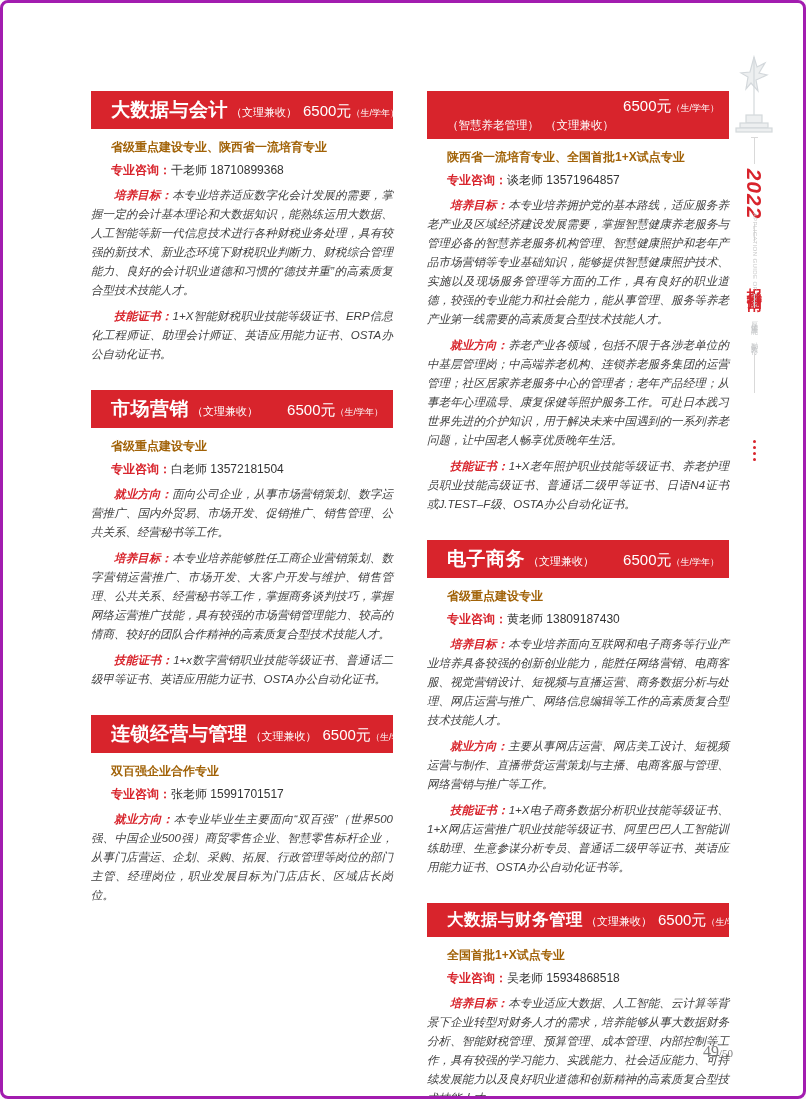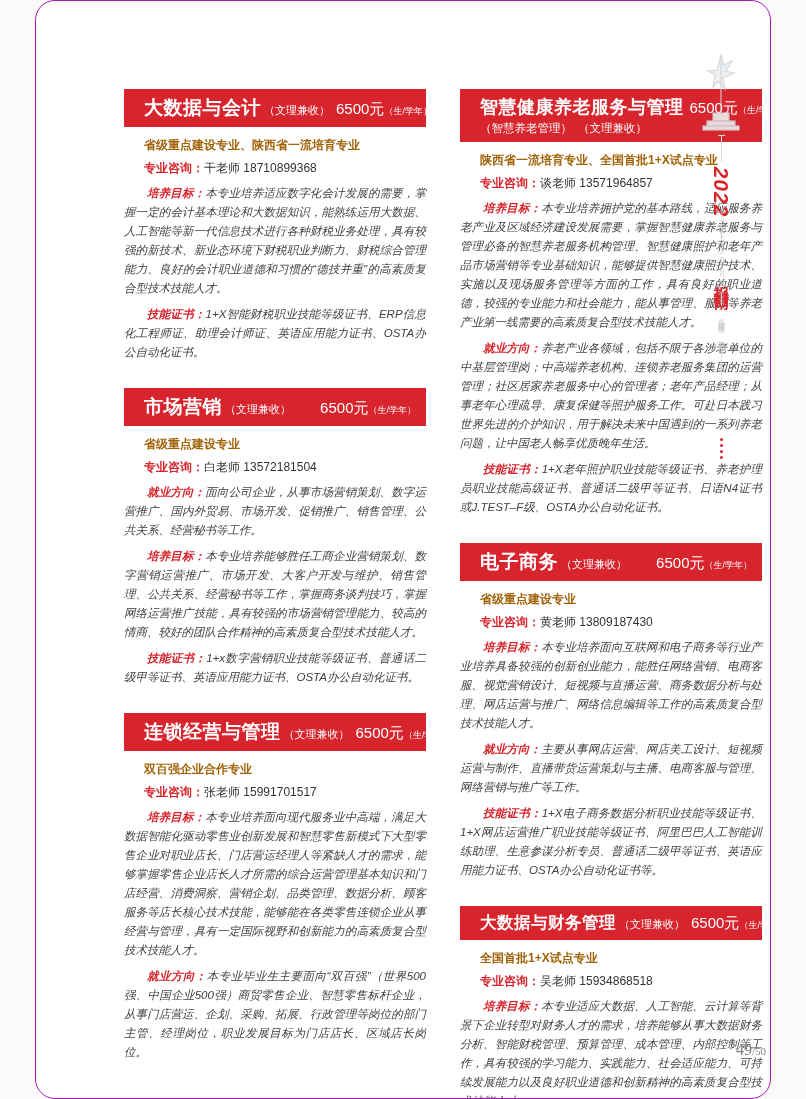--- a/index.html
+++ b/index.html
@@ -1,19 +1,19 @@
 <!DOCTYPE html>
 <html><head>
 <meta charset="utf-8">
 <style>
   html,body{margin:0;padding:0;background:#fafafa;}
   .page{
-    position:relative;width:736px;height:1099px;margin:0 auto;background:#ffffff;
+    position:relative;width:806px;height:1099px;margin:0 auto;background:#ffffff;
     font-family:"Liberation Sans","DejaVu Sans",sans-serif;color:#3f3f3f;
-    border:1px solid #a21caf;border-radius:20px;overflow:hidden;box-sizing:border-box;
+    border:3px solid #a21caf;border-radius:8px;overflow:hidden;box-sizing:border-box;
   }
   .col{position:absolute;top:88px;width:302px;}
   .col-left{left:88px;}
   .col-right{left:424px;}
   .card{margin-top:0;}
   .col-left .card + .card{margin-top:26px;}
   .col-right .card + .card{margin-top:26px;}
   .card-header{
     background:#d8242c;color:#ffffff;padding:6px 10px 6px 20px;
   }
@@ -103,32 +103,30 @@
     <div class="card">
       <div class="card-header">
         <div class="hrow">
           <span class="title">连锁经营与管理</span>
           <span class="adm">（文理兼收）</span>
           <span class="pw"><span class="price">6500元</span><span class="unit">（生/学年）</span></span>
         </div>
       </div>
       <div class="honors">双百强企业合作专业</div>
       <div class="consult"><span class="lbl">专业咨询：</span><span>张老师 15991701517</span></div>
-      <p class="para"><span class="lbl">培养目标：</span><span>本专业培养面向现代服务业中高端，满足大数据智能化驱动零售业创新发展和智慧零售新模式下大型零售企业对职业店长、门店营运经理人等紧缺人才的需求，能够掌握零售企业店长人才所需的综合运营管理基本知识和门店经营、消费洞察、营销企划、品类管理、数据分析、顾客服务等店长核心技术技能，能够能在各类零售连锁企业从事经营与管理，具有一定国际视野和创新能力的高素质复合型技术技能人才。</span></p>
       <p class="para"><span class="lbl">就业方向：</span><span>本专业毕业生主要面向“双百强”（世界500强、中国企业500强）商贸零售企业、智慧零售标杆企业，从事门店营运、企划、采购、拓展、行政管理等岗位的部门主管、经理岗位，职业发展目标为门店店长、区域店长岗位。</span></p>
 
     </div>
   </div>
 
   <div class="col col-right">
 
     <div class="card">
       <div class="card-header">
         <div class="hrow">
-          <span class="title mid">智慧健康养老服务与管理</span>
           <span class="pw"><span class="price">6500元</span><span class="unit">（生/学年）</span></span>
         </div>
         <div class="hsub">
           <span>（智慧养老管理）</span><span>（文理兼收）</span>
         </div>
       </div>
       <div class="honors">陕西省一流培育专业、全国首批1+X试点专业</div>
       <div class="consult"><span class="lbl">专业咨询：</span><span>谈老师 13571964857</span></div>
       <p class="para"><span class="lbl">培养目标：</span><span>本专业培养拥护党的基本路线，适应服务养老产业及区域经济建设发展需要，掌握智慧健康养老服务与管理必备的智慧养老服务机构管理、智慧健康照护和老年产品市场营销等专业基础知识，能够提供智慧健康照护技术、实施以及现场服务管理等方面的工作，具有良好的职业道德，较强的专业能力和社会能力，能从事管理、服务等养老产业第一线需要的高素质复合型技术技能人才。</span></p>
       <p class="para"><span class="lbl">就业方向：</span><span>养老产业各领域，包括不限于各涉老单位的中基层管理岗；中高端养老机构、连锁养老服务集团的运营管理；社区居家养老服务中心的管理者；老年产品经理；从事老年心理疏导、康复保健等照护服务工作。可赴日本践习世界先进的介护知识，用于解决未来中国遇到的一系列养老问题，让中国老人畅享优质晚年生活。</span></p>

